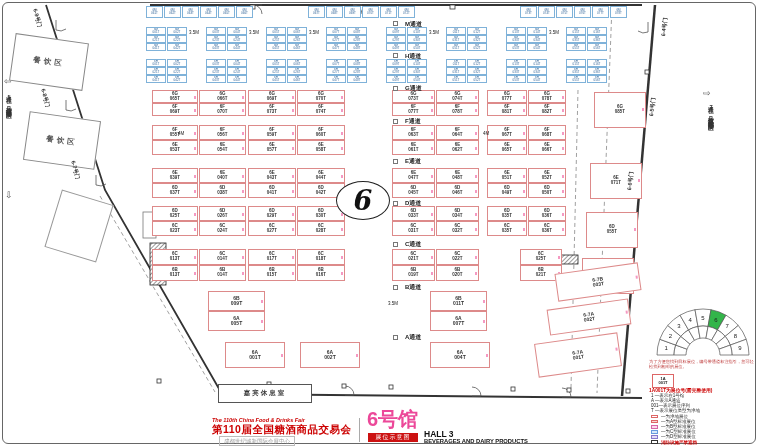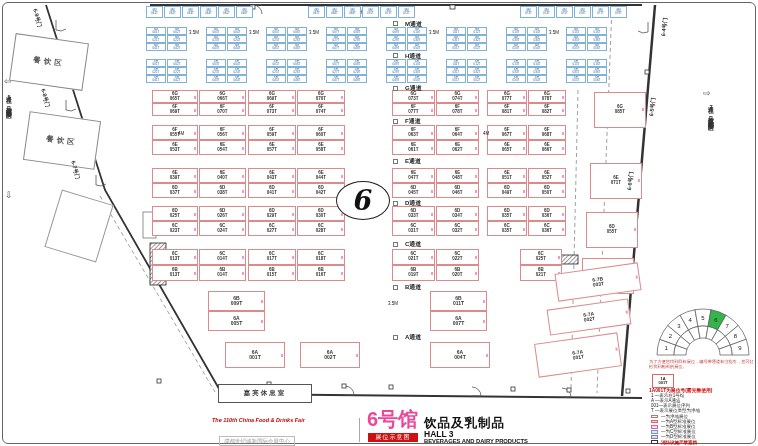--- a/index.html
+++ b/index.html
@@ -177,25 +177,25 @@
       <text x="79.10453536324522" y="24.273333383038324" font-size="6" text-anchor="middle" fill="#222">7</text>
       <path d="M90.23804438347298,21.431769954419195 A46,46 0 0 1 98.22586055615179,35.26707340701924 L82.25108600279134,41.081415843555604 A29,29 0 0 0 77.21528885045036,32.35915931909037 Z" fill="#fff" stroke="#555" stroke-width="0.7"></path>
       <path d="M77.21528885045036,32.35915931909037 A29,29 0 0 1 82.25108600279134,41.081415843555604 L70.97477455336045,45.185657563463636 A17,17 0 0 0 68.02275553302263,40.07261063532883 Z" fill="#fff" stroke="#555" stroke-width="0.7"></path>
       <text x="87.47595264191645" y="34.25" font-size="6" text-anchor="middle" fill="#222">8</text>
       <path d="M98.22586055615179,35.26707340701924 A46,46 0 0 1 101,51 L84,51 A29,29 0 0 0 82.25108600279134,41.081415843555604 Z" fill="#fff" stroke="#555" stroke-width="0.7"></path>
       <path d="M82.25108600279134,41.081415843555604 A29,29 0 0 1 84,51 L72,51 A17,17 0 0 0 70.97477455336045,45.185657563463636 Z" fill="#fff" stroke="#555" stroke-width="0.7"></path>
       <text x="91.93029073795779" y="46.48819333749011" font-size="6" text-anchor="middle" fill="#222">9</text>
     </svg>
 
   <div id="tb-en" class="tb">The 110th China Food &amp; Drinks Fair</div>
+  <div id="tb-cn" class="tb">第110届全国糖酒商品交易会</div>
   <div id="tb-venue" class="tb">成都世纪城新国际会展中心</div>
   <div id="tb-div" class="tb"></div>
   <div id="tb-hall" class="tb">6号馆</div>
   <div id="tb-badge" class="tb">展位示意图</div>
-  <div id="tb-cat" class="tb">饮品及乳制品</div>
   <div id="tb-hallen" class="tb">HALL 3</div>
   <div id="tb-caten" class="tb">BEVERAGES AND DAIRY PRODUCTS</div>
 <div class="booth blue" style="left: 146px; top: 6px; width: 17px; height: 12px;">
       <span>6M</span>
       <span>061T</span>
     </div>
     <div class="booth blue" style="left: 164px; top: 6px; width: 17px; height: 12px;">
       <span>6M</span>
       <span>062T</span>
     </div>

